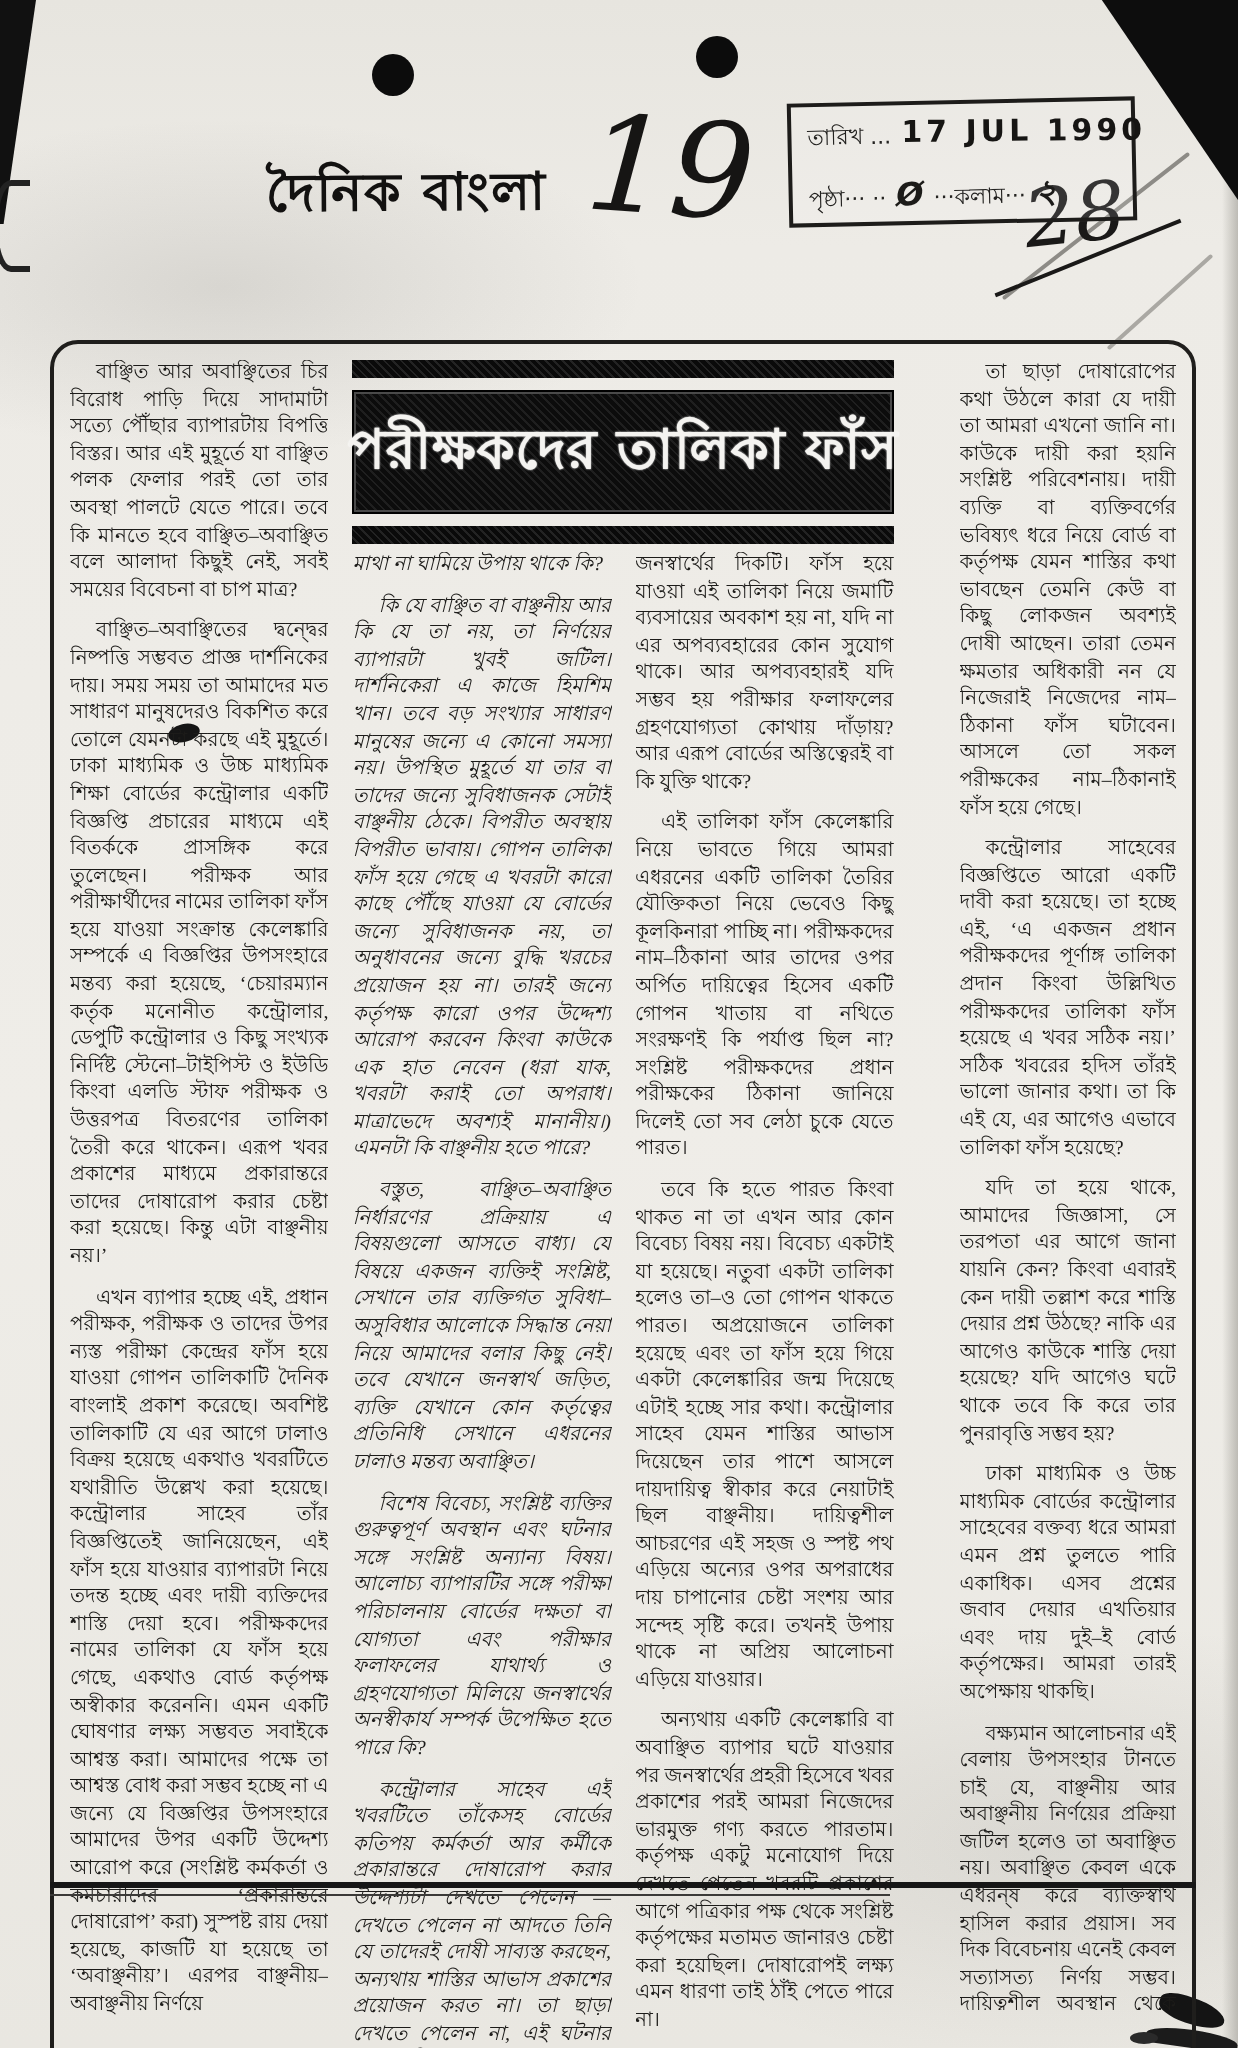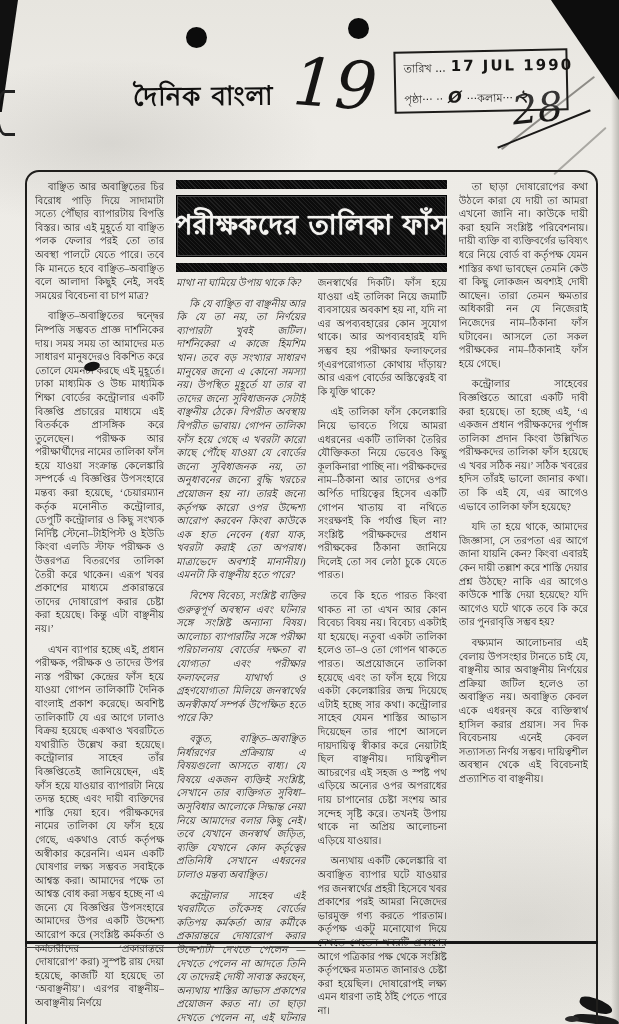--- a/index.html
+++ b/index.html
@@ -60,21 +60,21 @@
   .hl-text{color:#f4f3f0;font-size:27px;font-weight:bold;letter-spacing:.5px;white-space:nowrap;
            font-family:"DejaVu Sans","Liberation Sans",sans-serif;text-shadow:0 0 1px #fff;}
 
   .col{font-size:10px;line-height:1.36;text-align:justify;overflow:hidden;}
   .col p{margin:0 0 7px 0;text-indent:13px;}
   .col p.cont{text-indent:0;}
   .col-1{grid-column:1;grid-row:1/3;}
   .col-2{grid-column:2;grid-row:2;font-style:italic;}
   .col-3{grid-column:3;grid-row:2;}
   .col-4{grid-column:4;grid-row:1/3;display:flex;flex-direction:column;}
-  .col-4-text{flex:1 1 auto;overflow:hidden;}
+  .col-4-text{flex:1 1 auto;overflow:hidden;margin-left:21px;}
   .byline{flex:none;text-align:right;font-size:16px;font-weight:bold;padding:6px 4px 2px 0;
           font-family:"DejaVu Sans","Liberation Sans",sans-serif;margin-top:19px;}
 </style>
 </head>
 <body>
 
 <div class="page">
 
   <div class="edge-strip"></div>
   <div class="corner-fold"></div>
@@ -119,37 +119,38 @@
       <div class="hl-bar"></div>
       <div class="hl-box">
         <span class="hl-text">পরীক্ষকদের তালিকা ফাঁস</span>
       </div>
       <div class="hl-bar"></div>
     </div>
 
     <div class="col col-2">
       <p class="cont">মাথা না ঘামিয়ে উপায় থাকে কি?</p>
       <p>কি যে বাঞ্ছিত বা বাঞ্ছনীয় আর কি যে তা নয়, তা নির্ণয়ের ব্যাপারটা খুবই জটিল। দার্শনিকেরা এ কাজে হিমশিম খান। তবে বড় সংখ্যার সাধারণ মানুষের জন্যে এ কোনো সমস্যা নয়। উপস্থিত মুহূর্তে যা তার বা তাদের জন্যে সুবিধাজনক সেটাই বাঞ্ছনীয় ঠেকে। বিপরীত অবস্থায় বিপরীত ভাবায়। গোপন তালিকা ফাঁস হয়ে গেছে এ খবরটা কারো কাছে পৌঁছে যাওয়া যে বোর্ডের জন্যে সুবিধাজনক নয়, তা অনুধাবনের জন্যে বুদ্ধি খরচের প্রয়োজন হয় না। তারই জন্যে কর্তৃপক্ষ কারো ওপর উদ্দেশ্য আরোপ করবেন কিংবা কাউকে এক হাত নেবেন (ধরা যাক, খবরটা করাই তো অপরাধ। মাত্রাভেদে অবশ্যই মানানীয়।) এমনটা কি বাঞ্ছনীয় হতে পারে?</p>
+      <p>বস্তুত, বাঞ্ছিত–অবাঞ্ছিত নির্ধারণের প্রক্রিয়ায় এ বিষয়গুলো আসতে বাধ্য। যে বিষয়ে একজন ব্যক্তিই সংশ্লিষ্ট, সেখানে তার ব্যক্তিগত সুবিধা–অসুবিধার আলোকে সিদ্ধান্ত নেয়া নিয়ে আমাদের বলার কিছু নেই। তবে যেখানে জনস্বার্থ জড়িত, ব্যক্তি যেখানে কোন কর্তৃত্বের প্রতিনিধি সেখানে এধরনের ঢালাও মন্তব্য অবাঞ্ছিত।</p>
       <p>বিশেষ বিবেচ্য, সংশ্লিষ্ট ব্যক্তির গুরুত্বপূর্ণ অবস্থান এবং ঘটনার সঙ্গে সংশ্লিষ্ট অন্যান্য বিষয়। আলোচ্য ব্যাপারটির সঙ্গে পরীক্ষা পরিচালনায় বোর্ডের দক্ষতা বা যোগ্যতা এবং পরীক্ষার ফলাফলের যাথার্থ্য ও গ্রহণযোগ্যতা মিলিয়ে জনস্বার্থের অনস্বীকার্য সম্পর্ক উপেক্ষিত হতে পারে কি?</p>
-      <p>বস্তুত, বাঞ্ছিত–অবাঞ্ছিত নির্ধারণের প্রক্রিয়ায় এ বিষয়গুলো আসতে বাধ্য। যে বিষয়ে একজন ব্যক্তিই সংশ্লিষ্ট, সেখানে তার ব্যক্তিগত সুবিধা–অসুবিধার আলোকে সিদ্ধান্ত নেয়া নিয়ে আমাদের বলার কিছু নেই। তবে যেখানে জনস্বার্থ জড়িত, ব্যক্তি যেখানে কোন কর্তৃত্বের প্রতিনিধি সেখানে এধরনের ঢালাও মন্তব্য অবাঞ্ছিত।</p>
       <p>কন্ট্রোলার সাহেব এই খবরটিতে তাঁকেসহ বোর্ডের কতিপয় কর্মকর্তা আর কর্মীকে প্রকারান্তরে দোষারোপ করার উদ্দেশ্যটা দেখতে পেলেন — দেখতে পেলেন না আদতে তিনি যে তাদেরই দোষী সাব্যস্ত করছেন, অন্যথায় শাস্তির আভাস প্রকাশের প্রয়োজন করত না। তা ছাড়া দেখতে পেলেন না, এই ঘটনার সঙ্গে জড়িত</p>
     </div>
 
     <div class="col col-3">
-      <p class="cont">জনস্বার্থের দিকটি। ফাঁস হয়ে যাওয়া এই তালিকা নিয়ে জমাটি ব্যবসায়ের অবকাশ হয় না, যদি না এর অপব্যবহারের কোন সুযোগ থাকে। আর অপব্যবহারই যদি সম্ভব হয় পরীক্ষার ফলাফলের গ্এরপরোগ্যতা কোথায় দাঁড়ায়? আর এরূপ বোর্ডের অস্তিত্বেরই বা কি যুক্তি থাকে?</p>
+      <p class="cont">জনস্বার্থের দিকটি। ফাঁস হয়ে যাওয়া এই তালিকা নিয়ে জমাটি ব্যবসায়ের অবকাশ হয় না, যদি না এর অপব্যবহারের কোন সুযোগ থাকে। আর অপব্যবহারই যদি সম্ভব হয় পরীক্ষার ফলাফলের গ্রহণযোগ্যতা কোথায় দাঁড়ায়? আর এরূপ বোর্ডের অস্তিত্বেরই বা কি যুক্তি থাকে?</p>
       <p>এই তালিকা ফাঁস কেলেঙ্কারি নিয়ে ভাবতে গিয়ে আমরা এধরনের একটি তালিকা তৈরির যৌক্তিকতা নিয়ে ভেবেও কিছু কূলকিনারা পাচ্ছি না। পরীক্ষকদের নাম–ঠিকানা আর তাদের ওপর অর্পিত দায়িত্বের হিসেব একটি গোপন খাতায় বা নথিতে সংরক্ষণই কি পর্যাপ্ত ছিল না? সংশ্লিষ্ট পরীক্ষকদের প্রধান পরীক্ষকের ঠিকানা জানিয়ে দিলেই তো সব লেঠা চুকে যেতে পারত।</p>
       <p>তবে কি হতে পারত কিংবা থাকত না তা এখন আর কোন বিবেচ্য বিষয় নয়। বিবেচ্য একটাই যা হয়েছে। নতুবা একটা তালিকা হলেও তা–ও তো গোপন থাকতে পারত। অপ্রয়োজনে তালিকা হয়েছে এবং তা ফাঁস হয়ে গিয়ে একটা কেলেঙ্কারির জন্ম দিয়েছে এটাই হচ্ছে সার কথা। কন্ট্রোলার সাহেব যেমন শাস্তির আভাস দিয়েছেন তার পাশে আসলে দায়দায়িত্ব স্বীকার করে নেয়াটাই ছিল বাঞ্ছনীয়। দায়িত্বশীল আচরণের এই সহজ ও স্পষ্ট পথ এড়িয়ে অন্যের ওপর অপরাধের দায় চাপানোর চেষ্টা সংশয় আর সন্দেহ সৃষ্টি করে। তখনই উপায় থাকে না অপ্রিয় আলোচনা এড়িয়ে যাওয়ার।</p>
       <p>অন্যথায় একটি কেলেঙ্কারি বা অবাঞ্ছিত ব্যাপার ঘটে যাওয়ার পর জনস্বার্থের প্রহরী হিসেবে খবর প্রকাশের পরই আমরা নিজেদের ভারমুক্ত গণ্য করতে পারতাম। কর্তৃপক্ষ একটু মনোযোগ দিয়ে দেখতে পেতেন খবরটি প্রকাশের আগে পত্রিকার পক্ষ থেকে সংশ্লিষ্ট কর্তৃপক্ষের মতামত জানারও চেষ্টা করা হয়েছিল। দোষারোপই লক্ষ্য এমন ধারণা তাই ঠাঁই পেতে পারে না।</p>
     </div>
 
     <div class="col col-4">
       <div class="col-4-text">
         <p>তা ছাড়া দোষারোপের কথা উঠলে কারা যে দায়ী তা আমরা এখনো জানি না। কাউকে দায়ী করা হয়নি সংশ্লিষ্ট পরিবেশনায়। দায়ী ব্যক্তি বা ব্যক্তিবর্গের ভবিষ্যৎ ধরে নিয়ে বোর্ড বা কর্তৃপক্ষ যেমন শাস্তির কথা ভাবছেন তেমনি কেউ বা কিছু লোকজন অবশ্যই দোষী আছেন। তারা তেমন ক্ষমতার অধিকারী নন যে নিজেরাই নিজেদের নাম–ঠিকানা ফাঁস ঘটাবেন। আসলে তো সকল পরীক্ষকের নাম–ঠিকানাই ফাঁস হয়ে গেছে।</p>
         <p>কন্ট্রোলার সাহেবের বিজ্ঞপ্তিতে আরো একটি দাবী করা হয়েছে। তা হচ্ছে এই, ‘এ একজন প্রধান পরীক্ষকদের পূর্ণাঙ্গ তালিকা প্রদান কিংবা উল্লিখিত পরীক্ষকদের তালিকা ফাঁস হয়েছে এ খবর সঠিক নয়।’ সঠিক খবরের হদিস তাঁরই ভালো জানার কথা। তা কি এই যে, এর আগেও এভাবে তালিকা ফাঁস হয়েছে?</p>
         <p>যদি তা হয়ে থাকে, আমাদের জিজ্ঞাসা, সে তরপতা এর আগে জানা যায়নি কেন? কিংবা এবারই কেন দায়ী তল্লাশ করে শাস্তি দেয়ার প্রশ্ন উঠছে? নাকি এর আগেও কাউকে শাস্তি দেয়া হয়েছে? যদি আগেও ঘটে থাকে তবে কি করে তার পুনরাবৃত্তি সম্ভব হয়?</p>
+        <p>ঢাকা মাধ্যমিক ও উচ্চ মাধ্যমিক বোর্ডের কন্ট্রোলার সাহেবের বক্তব্য ধরে আমরা এমন প্রশ্ন তুলতে পারি একাধিক। এসব প্রশ্নের জবাব দেয়ার এখতিয়ার এবং দায় দুই–ই বোর্ড কর্তৃপক্ষের। আমরা তারই অপেক্ষায় থাকছি।</p>
         <p>বক্ষ্যমান আলোচনার এই বেলায় উপসংহার টানতে চাই যে, বাঞ্ছনীয় আর অবাঞ্ছনীয় নির্ণয়ের প্রক্রিয়া জটিল হলেও তা অবাঞ্ছিত নয়। অবাঞ্ছিত কেবল একে এধরন্ষ করে ব্যক্তিস্বার্থ হাসিল করার প্রয়াস। সব দিক বিবেচনায় এনেই কেবল সত্যাসত্য নির্ণয় সম্ভব। দায়িত্বশীল অবস্থান থেকে এই বিবেচনাই প্রত্যাশিত বা বাঞ্ছনীয়।</p>
       </div>
       <div class="byline">—সালেহ চৌধুরী</div>
     </div>
 
   </div>
 
   <div class="bottom-rule"></div>
   <div class="bottom-rule2"></div>
 

